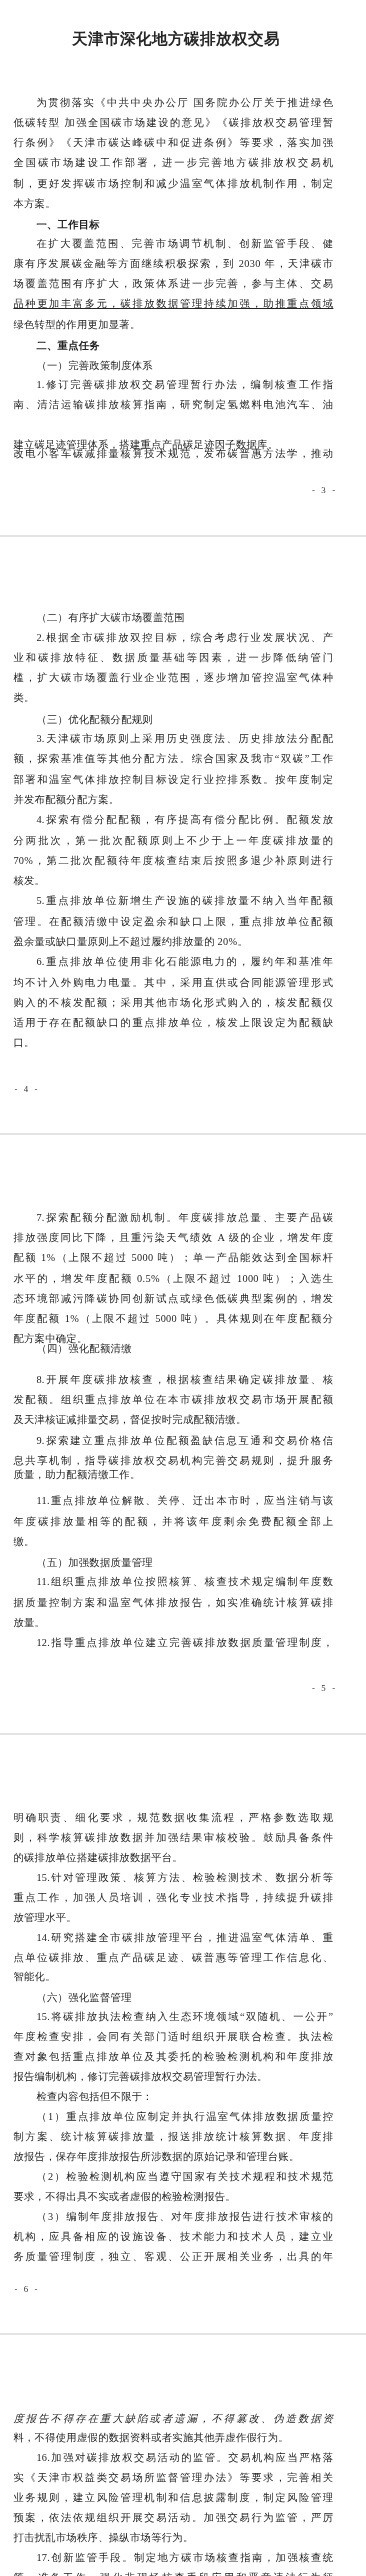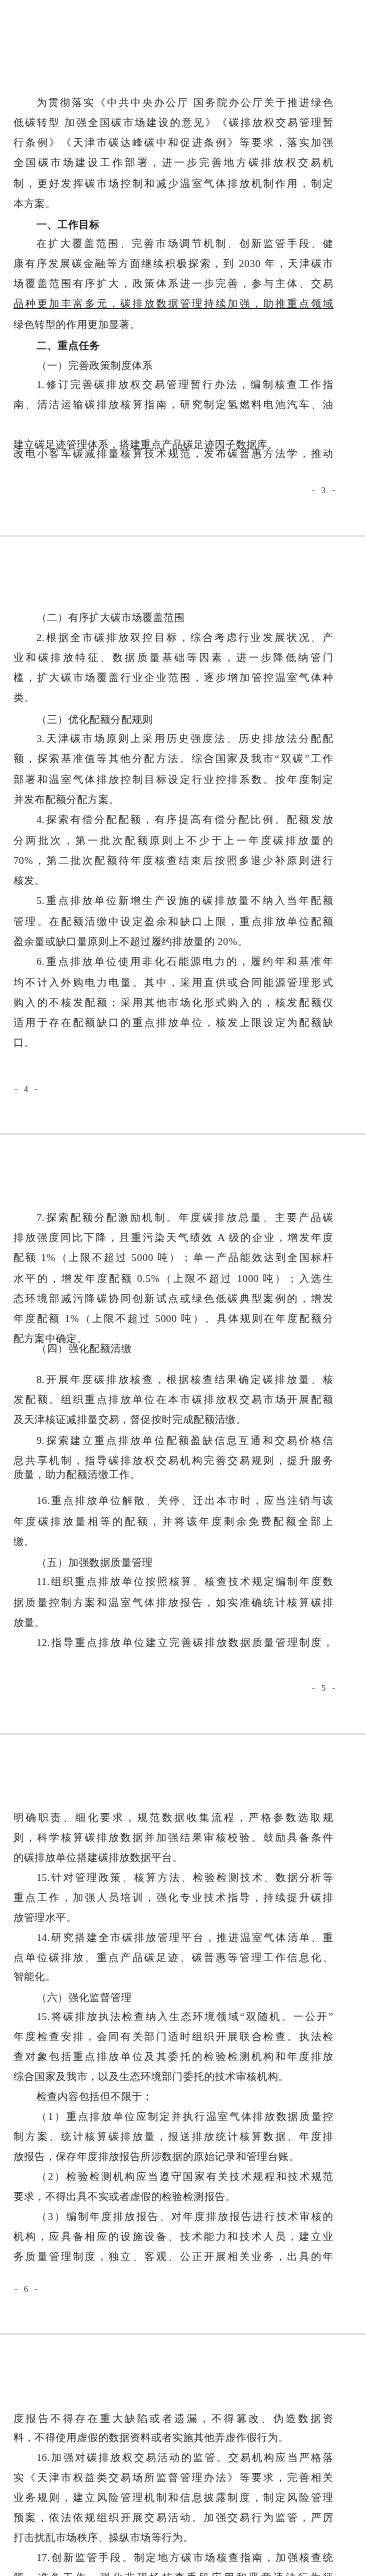--- a/index.html
+++ b/index.html
@@ -31,20 +31,21 @@
     }
     .pn-right { left: 312px; }
     .pn-left { left: 14.4px; }
   </style>
 </head>
 <body>
 
 <div id="doc">
 
   <div class="page" style="top:0px;height:535px;">
+    <div class="title-line" style="top:29px;">天津市深化地方碳排放权交易</div>
     <div class="page-body">
         <div class="block body">
           <div class="line indent justify" style="top: 93px; height: 20px; line-height: 20px;">为贯彻落实《中共中央办公厅 国务院办公厅关于推进绿色</div>
           <div class="line justify" style="top: 113px; height: 20px; line-height: 20px;">低碳转型 加强全国碳市场建设的意见》《碳排放权交易管理暂</div>
           <div class="line justify" style="top: 133px; height: 20px; line-height: 20px;">行条例》《天津市碳达峰碳中和促进条例》等要求，落实加强</div>
           <div class="line justify" style="top: 153px; height: 20px; line-height: 20px;">全国碳市场建设工作部署，进一步完善地方碳排放权交易机</div>
           <div class="line justify" style="top: 174px; height: 20px; line-height: 20px;">制，更好发挥碳市场控制和减少温室气体排放机制作用，制定</div>
           <div class="line" style="top: 194px; height: 20px; line-height: 20px;">本方案。</div>
         </div>
         <div class="block h1">
@@ -135,21 +136,21 @@
           <div class="line indent justify" style="top: 235px; height: 20px; line-height: 20px;">8.开展年度碳排放核查，根据核查结果确定碳排放量、核</div>
           <div class="line justify" style="top: 255px; height: 20px; line-height: 20px;">发配额。组织重点排放单位在本市碳排放权交易市场开展配额</div>
           <div class="line" style="top: 275px; height: 20px; line-height: 20px;">及天津核证减排量交易，督促按时完成配额清缴。</div>
         </div>
         <div class="block body">
           <div class="line indent justify" style="top: 296px; height: 20px; line-height: 20px;">9.探索建立重点排放单位配额盈缺信息互通和交易价格信</div>
           <div class="line justify" style="top: 316px; height: 20px; line-height: 20px;">息共享机制，指导碳排放权交易机构完善交易规则，提升服务</div>
           <div class="line" style="top: 330px; height: 20px; line-height: 20px;">质量，助力配额清缴工作。</div>
         </div>
         <div class="block body">
-          <div class="line indent justify" style="top: 356px; height: 20px; line-height: 20px;">16.重点排放单位解散、关停、迁出本市时，应当注销与该</div>
+          <div class="line indent justify" style="top: 356px; height: 20px; line-height: 20px;">11.重点排放单位解散、关停、迁出本市时，应当注销与该</div>
           <div class="line justify" style="top: 377px; height: 20px; line-height: 20px;">年度碳排放量相等的配额，并将该年度剩余免费配额全部上</div>
           <div class="line" style="top: 397px; height: 20px; line-height: 20px;">缴。</div>
         </div>
         <div class="block h2">
           <div class="line indent" style="top: 417px; height: 20px; line-height: 20px;">（五）加强数据质量管理</div>
         </div>
         <div class="block body">
           <div class="line indent justify" style="top: 437px; height: 20px; line-height: 20px;">11.组织重点排放单位按照核算、核查技术规定编制年度数</div>
           <div class="line justify" style="top: 458px; height: 20px; line-height: 20px;">据质量控制方案和温室气体排放报告，如实准确统计核算碳排</div>
           <div class="line" style="top: 478px; height: 20px; line-height: 20px;">放量。</div>
@@ -179,21 +180,21 @@
           <div class="line justify" style="top: 213px; height: 20px; line-height: 20px;">点单位碳排放、重点产品碳足迹、碳普惠等管理工作信息化、</div>
           <div class="line" style="top: 232px; height: 20px; line-height: 20px;">智能化。</div>
         </div>
         <div class="block h2">
           <div class="line indent" style="top: 252px; height: 20px; line-height: 20px;">（六）强化监督管理</div>
         </div>
         <div class="block body">
           <div class="line indent justify" style="top: 272px; height: 20px; line-height: 20px;">15.将碳排放执法检查纳入生态环境领域“双随机、一公开”</div>
           <div class="line justify" style="top: 292px; height: 20px; line-height: 20px;">年度检查安排，会同有关部门适时组织开展联合检查。执法检</div>
           <div class="line justify" style="top: 312px; height: 20px; line-height: 20px;">查对象包括重点排放单位及其委托的检验检测机构和年度排放</div>
-          <div class="line" style="top: 332px; height: 20px; line-height: 20px;">综合国家及我市，以及生态环境部门委托的技术审核机构。</div>
+          <div class="line" style="top: 332px; height: 20px; line-height: 20px;">报告编制机构，修订完善碳排放权交易管理暂行办法。</div>
         </div>
         <div class="block body">
           <div class="line indent" style="top: 352px; height: 20px; line-height: 20px;">检查内容包括但不限于：</div>
         </div>
         <div class="block body">
           <div class="line indent justify" style="top: 372px; height: 20px; line-height: 20px;">（1）重点排放单位应制定并执行温室气体排放数据质量控</div>
           <div class="line justify" style="top: 392px; height: 20px; line-height: 20px;">制方案、统计核算碳排放量，报送排放统计核算数据、年度排</div>
           <div class="line" style="top: 412px; height: 20px; line-height: 20px;">放报告，保存年度排放报告所涉数据的原始记录和管理台账。</div>
         </div>
         <div class="block body">
@@ -206,21 +207,21 @@
           <div class="line justify" style="top: 512px; height: 20px; line-height: 20px;">务质量管理制度，独立、客观、公正开展相关业务，出具的年</div>
         </div>
       </div>
     <div class="page-number pn-left" style="top:548px;">- 6 -</div>
   </div>
   <div class="sep" style="top:2333px;"></div>
 
   <div class="page" style="top:2335px;height:600px;">
     <div class="page-body">
         <div class="block body">
-          <div class="line justify" style="top: 74px; height: 20px; line-height: 20px;">度报告不得存在重大缺陷或者遗漏，不得篡改、伪造数据资</div>
+          <div class="line justify" style="top: 74px; height: 20px; line-height: 20px; font-style: italic;">度报告不得存在重大缺陷或者遗漏，不得篡改、伪造数据资</div>
           <div class="line" style="top: 93px; height: 20px; line-height: 20px;">料，不得使用虚假的数据资料或者实施其他弄虚作假行为。</div>
         </div>
         <div class="block body">
           <div class="line indent justify" style="top: 113px; height: 20px; line-height: 20px;">16.加强对碳排放权交易活动的监管。交易机构应当严格落</div>
           <div class="line justify" style="top: 133px; height: 20px; line-height: 20px;">实《天津市权益类交易场所监督管理办法》等要求，完善相关</div>
           <div class="line justify" style="top: 153px; height: 20px; line-height: 20px;">业务规则，建立风险管理机制和信息披露制度，制定风险管理</div>
           <div class="line justify" style="top: 173px; height: 20px; line-height: 20px;">预案，依法依规组织开展交易活动。加强交易行为监管，严厉</div>
           <div class="line" style="top: 193px; height: 20px; line-height: 20px;">打击扰乱市场秩序、操纵市场等行为。</div>
         </div>
         <div class="block body">

